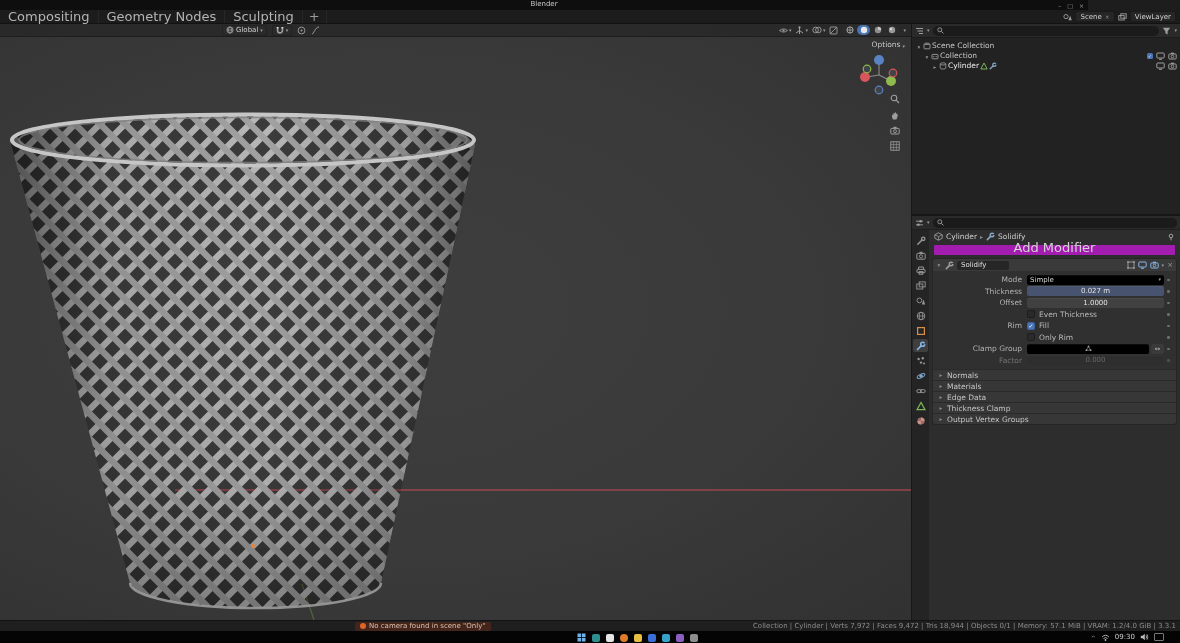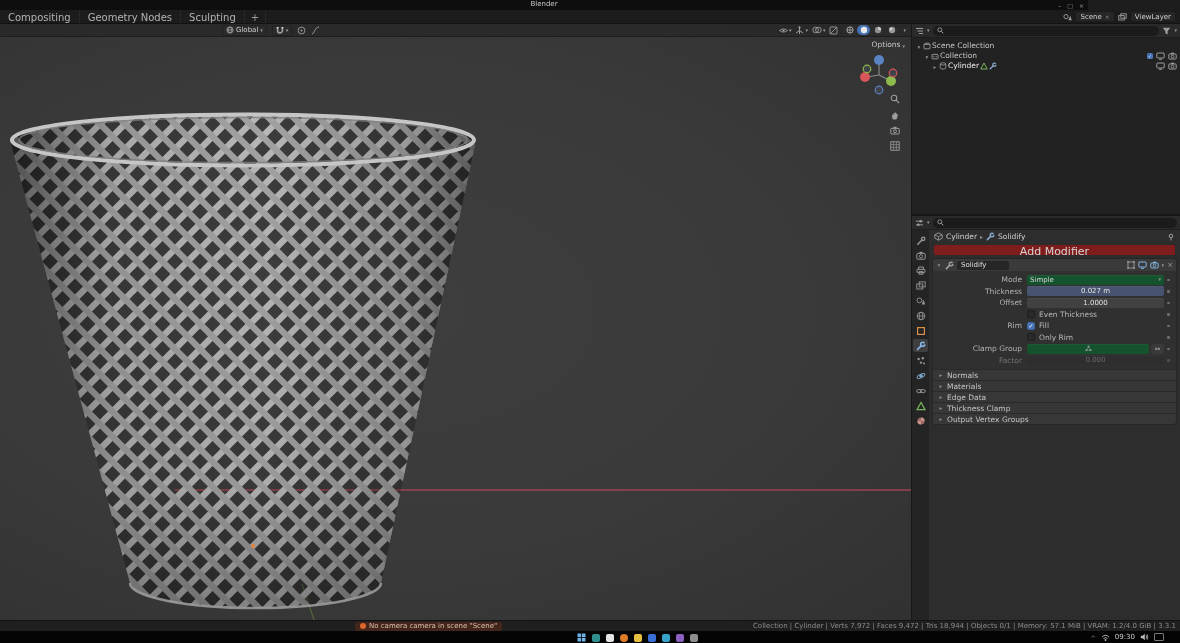--- a/index.html
+++ b/index.html
@@ -6,21 +6,21 @@
 html,body{background:#000}
 #app{position:relative;width:1180px;height:643px;overflow:hidden;background:#1d1d1d;font-family:"DejaVu Sans","Liberation Sans",sans-serif;font-size:8px;color:#c3c3c3}
 .abs{position:absolute}
 svg{display:block;flex:none}
 .icw{display:inline-flex;align-items:center;justify-content:center;color:#9e9e9e}
 
 .titlebar{left:0;top:0;width:1088px;height:10px;background:#0e0e0e;display:flex;align-items:flex-start;justify-content:center;font-size:7px;color:#c9c9c9}
 .winctl{position:absolute;right:4px;top:0;height:10px;display:flex;align-items:center;gap:6px;font-size:6px;color:#9a9a9a}
 
 .topbar{left:0;top:10px;width:1180px;height:14px;background:#1c1c1c;display:flex;align-items:stretch;border-bottom:1px solid #121212}
-.tab{display:flex;align-items:flex-end;padding:0 8px;font-size:10px;color:#b4b4b4;border-right:1px solid #272727}
+.tab{display:flex;align-items:center;padding:0 8px;font-size:13px;color:#b4b4b4;border-right:1px solid #272727}
 .addtab{padding:0 6px;color:#9a9a9a}
 .topbar-right{margin-left:auto;display:flex;align-items:center;gap:3px;padding-right:4px}
 .selbox{display:flex;align-items:center;gap:3px;background:#262626;border:1px solid #1a1a1a;border-radius:2px;height:11px;padding:0 4px;font-size:7px;color:#d2d2d2}
 .dimx{color:#8a8a8a;font-size:6px}
 
 .viewport{left:0;top:24px;width:911px;height:596px;background:radial-gradient(ellipse at 42% 48%,#3e3e3e 0%,#3a3a3a 55%,#313131 100%);overflow:hidden}
 .scene-svg{position:absolute;left:0;top:0}
 .vph{position:absolute;left:0;top:0;width:100%;height:13px;background:rgba(41,41,41,.93);display:flex;align-items:center;border-bottom:1px solid rgba(22,22,22,.6)}
 .vph-left{display:flex;gap:5px;margin-left:222px}
 .vpdrop{display:flex;align-items:center;gap:2px;background:#2b2b2b;border:1px solid #222;border-radius:2px;height:11px;padding:0 3px;font-size:7px;color:#d0d0d0}
@@ -46,33 +46,33 @@
 
 .props{flex:1;display:flex;flex-direction:column;background:#2d2d2d;min-height:0}
 .pr-head{height:14px;background:#2a2a2a;display:flex;align-items:center;gap:3px;padding:0 3px;border-bottom:1px solid #1f1f1f}
 .pr-body{flex:1;display:flex;min-height:0}
 .ptabs{width:17px;background:#242424;display:flex;flex-direction:column;align-items:center;padding-top:4px;gap:2px}
 .ptab{width:15px;height:13px;display:flex;align-items:center;justify-content:center;border-radius:2px;color:#969696}
 .ptab.active{background:#3f3f3f}
 .pcontent{flex:1;display:flex;flex-direction:column;min-width:0}
 .crumb{height:13px;display:flex;align-items:center;gap:3px;padding:0 5px;font-size:7.5px;color:#cfcfcf}
 .crumb .sep{color:#8a8a8a;font-size:6px}
-.addmod{margin:1px 4px 2px;height:12px;background:#7f1d1d;border:1px solid #2c2c2c;border-radius:2px;display:flex;align-items:flex-start;justify-content:center;font-size:11px;color:#d4d4d4}
+.addmod{margin:1px 4px 2px;height:12px;background:#a21caf;border:1px solid #2c2c2c;border-radius:2px;display:flex;align-items:flex-end;justify-content:center;font-size:13px;color:#d4d4d4}
 .modcard{margin:0 3px;border-radius:3px;background:#303030;border:1px solid #262626}
 .mhead{height:12px;background:#3a3a3a;border-radius:3px 3px 0 0;display:flex;align-items:center;gap:3px;padding:0 3px}
 .mname{height:9px;background:#262626;border-radius:2px;padding:0 4px;font-size:7px;color:#e2e2e2;display:flex;align-items:center;min-width:52px}
 .mh-ics{margin-left:auto;display:flex;align-items:center;gap:3px}
 .mbody{padding:3px 0}
 .prow{height:11.5px;display:flex;align-items:center;padding-right:3px;position:relative}
 .rlabel{width:94px;text-align:right;padding-right:5px;font-size:7.5px;color:#b2b2b2;flex:none}
 .rfield{flex:1;display:flex;align-items:center;min-width:0}
 .dec{width:9px;display:flex;justify-content:center;flex:none}
 .dec i{width:2.5px;height:2.5px;border-radius:50%;background:#6e6e6e}
 .fld{flex:1;height:10px;border-radius:2px;background:#414141;display:flex;align-items:center;justify-content:center;font-size:7px;color:#e3e3e3;box-shadow:inset 0 1px 0 rgba(255,255,255,.05)}
-.fld.drop{background:#14532d;justify-content:center;padding:0 3px;color:#d8d8d8}
+.fld.drop{background:#000000;justify-content:center;padding:0 3px;color:#d8d8d8}
 .fld.drop .caret{margin-left:auto}
 .fld.blue{background:#47536f}
 .fld.dim{background:#2e2e2e;color:#9a9a9a}
 .cb{width:8px;height:8px;border-radius:2px;background:#2a2a2a;border:1px solid #1d1d1d;display:flex;align-items:center;justify-content:center;flex:none}
 .cb span{font-size:6px;line-height:1;color:#fff}
 .cb.on{background:#4a74b8;border-color:#3d659f}
 .cblabel{margin-left:4px;font-size:7.5px;color:#b8b8b8}
 .vgbtn{width:13px;height:10px;margin-left:2px;background:#3a3a3a;border-radius:2px;display:flex;align-items:center;justify-content:center;font-size:6.5px;color:#c0c0c0;flex:none}
 .sect{height:11px;background:#373737;border-top:1px solid #2a2a2a;display:flex;align-items:center;gap:3px;padding:0 5px;font-size:7.5px;color:#c6c6c6}
 .sect.last{border-radius:0 0 3px 3px}
@@ -709,21 +709,21 @@
               </div>
           </div>
         </div>
       </div>
     </div>
   </div>
 
   <div class="abs statusbar">
     <div class="warnpill">
       <i></i>
-      <span>No camera camera in scene "Scene"</span>
+      <span>No camera found in scene "Only"</span>
     </div>
     <span class="stats">Collection | Cylinder | Verts 7,972 | Faces 9,472 | Tris 18,944 | Objects 0/1 | Memory: 57.1 MiB | VRAM: 1.2/4.0 GiB | 3.3.1</span>
   </div>
 
   <div class="abs taskbar">
     <div class="tb-apps">
       <span class="icw">
           <svg width="9" height="9" viewBox="0 0 9 9">
             <rect x="0.5" y="0.5" width="3.6" height="3.6" fill="#6eb2e8"></rect>
             <rect x="4.9" y="0.5" width="3.6" height="3.6" fill="#6eb2e8"></rect>

